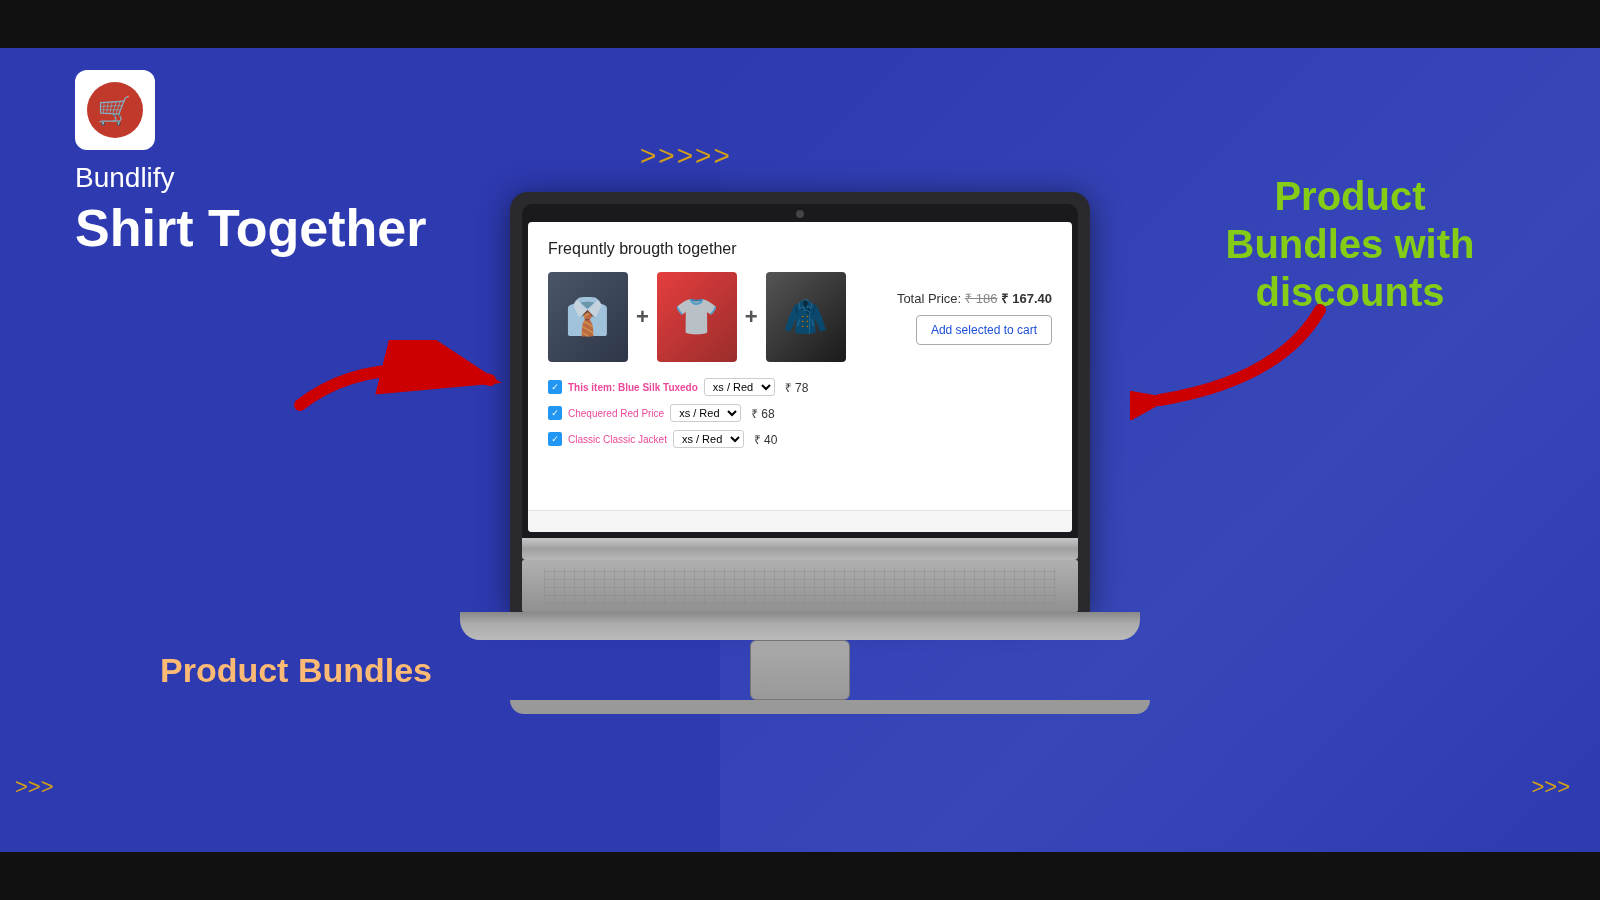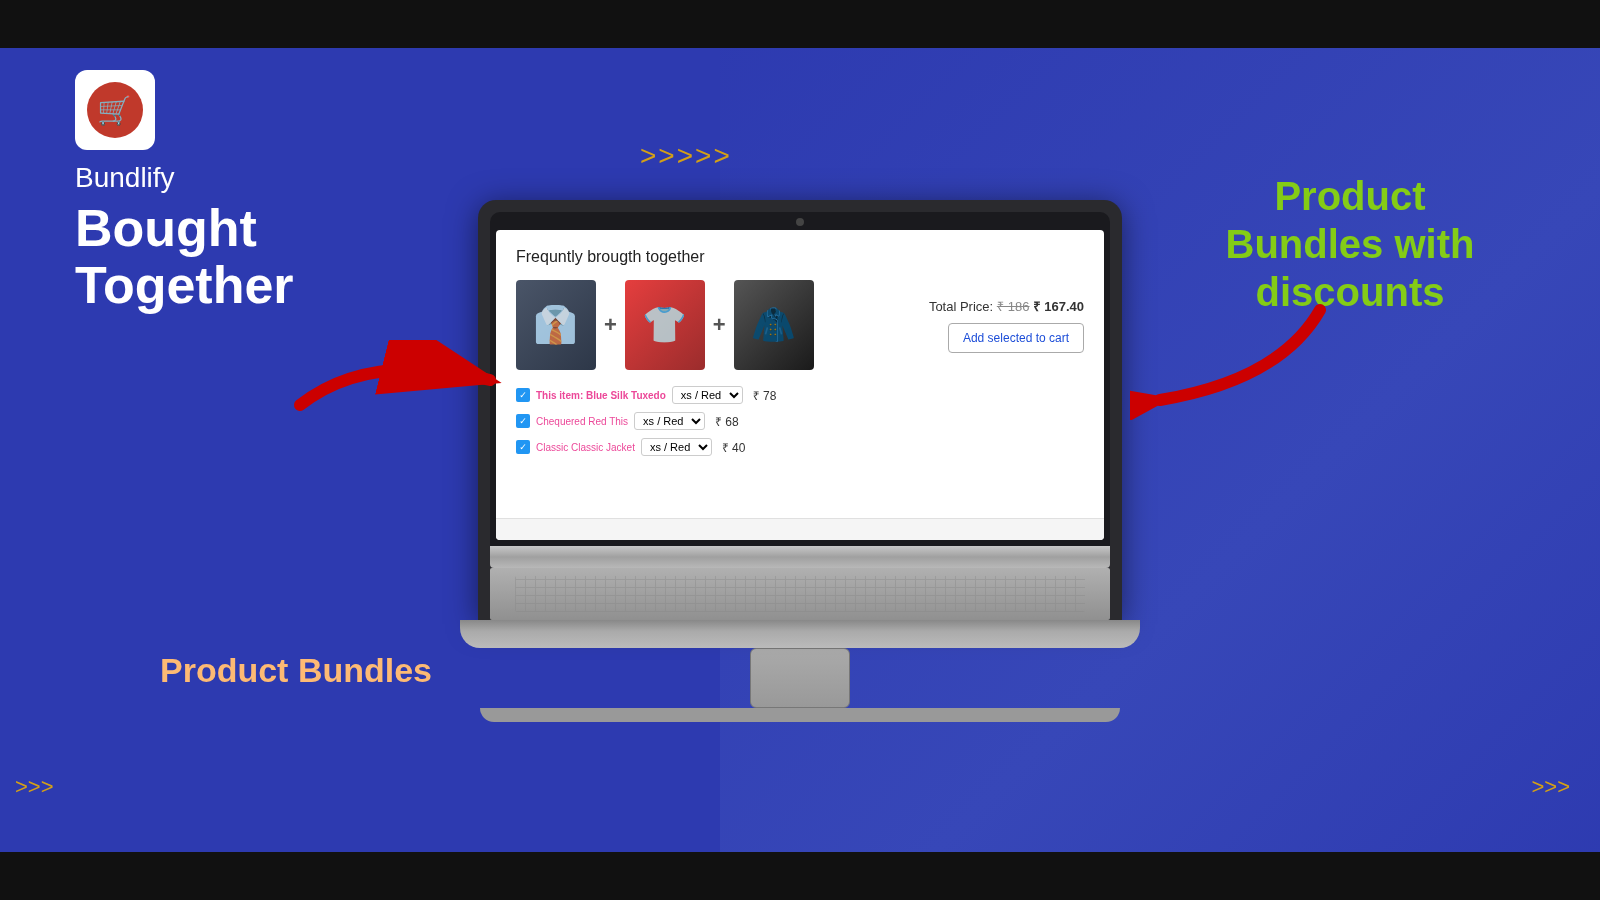--- a/index.html
+++ b/index.html
@@ -140,25 +140,25 @@
       position: absolute;
       top: 300px;
       right: 270px;
       z-index: 6;
       pointer-events: none;
     }
 
     
     .laptop-wrap {
       position: absolute;
-      top: 200px;
+      top: 192px;
       left: 50%;
       transform: translateX(-50%);
       z-index: 4;
-      width: 644px;
+      width: 580px;
     }
 
     .laptop-screen-outer {
       background: #2a2a2e;
       border-radius: 18px 18px 0 0;
       padding: 12px 12px 0 12px;
       box-shadow: 0 4px 30px rgba(0,0,0,0.5);
       position: relative;
     }
 
@@ -378,21 +378,21 @@
 
 <div class="logo-area">
   <div class="logo-box">
 
     <svg class="logo-icon" viewBox="0 0 60 60">
       <circle cx="30" cy="30" r="28" fill="#c0392b"></circle>
       <text x="30" y="40" text-anchor="middle" font-size="28" fill="white">🛒</text>
     </svg>
   </div>
   <div class="brand-name">Bundlify</div>
-  <div class="bought-together">Bought Together</div>
+  <div class="bought-together">Shirt Together</div>
 </div>
 
 <div class="product-bundles-label">Product Bundles</div>
 
 <div class="discounts-label">Product Bundles with discounts</div>
 
 <div class="arrow-right-top">&gt;&gt;&gt;&gt;&gt;</div>
 <div class="arrow-right-bottom">&gt;&gt;&gt;</div>
 <div class="arrow-left-bottom">&gt;&gt;&gt;</div>
 
@@ -452,21 +452,21 @@
           <div class="item-checkbox">✓</div>
           <span class="item-name"><strong>This item: Blue Silk Tuxedo</strong></span>
           <select class="item-select">
             <option>xs / Red</option>
           </select>
           <span class="item-price">₹ 78</span>
         </div>
 
         <div class="item-line">
           <div class="item-checkbox">✓</div>
-          <span class="item-name">Chequered Red This</span>
+          <span class="item-name">Chequered Red Price</span>
           <select class="item-select">
             <option>xs / Red</option>
           </select>
           <span class="item-price">₹ 68</span>
         </div>
 
         <div class="item-line">
           <div class="item-checkbox">✓</div>
           <span class="item-name">Classic Classic Jacket</span>
           <select class="item-select">

